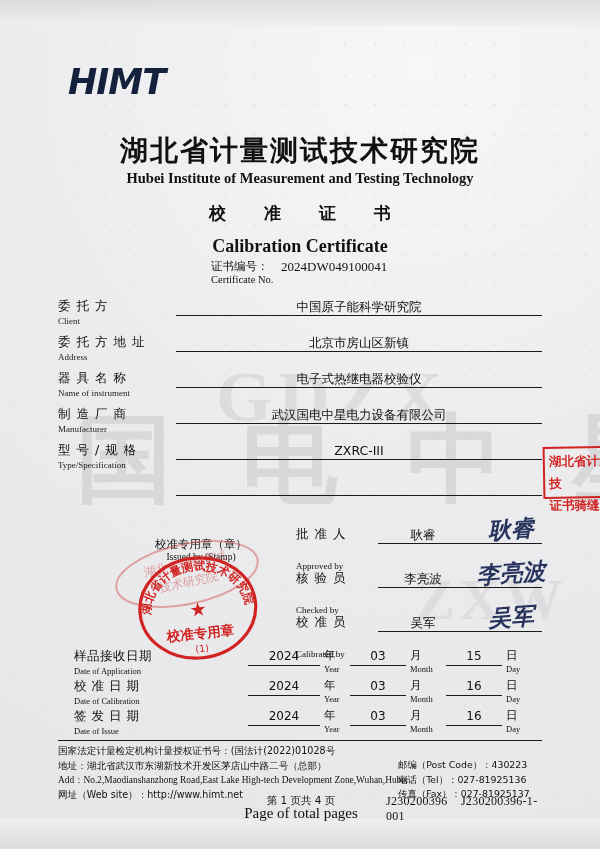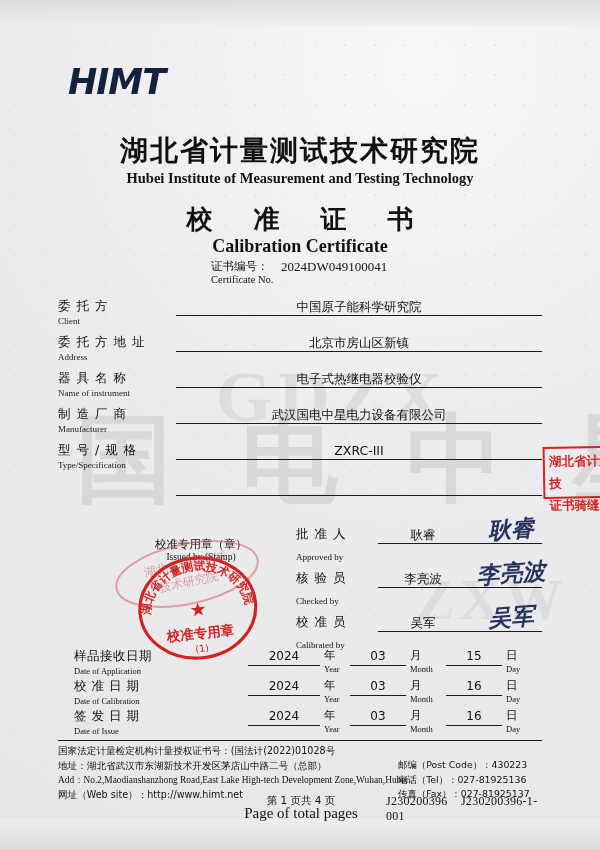--- a/index.html
+++ b/index.html
@@ -54,21 +54,21 @@
     font-size:28px;font-weight:bold;color:#111;letter-spacing:2px;
   }
   .t-en{
     position:absolute;left:0;top:144px;width:508px;text-align:center;
     font-family:"Liberation Serif", serif;
     font-size:14.5px;font-weight:bold;color:#111;
   }
   .t-cert-cn{
     position:absolute;left:0;top:176px;width:508px;text-align:center;
     font-family:"DejaVu Sans", sans-serif;
-    font-size:26px;font-weight:bold;color:#111;letter-spacing:16px;
+    font-size:17px;font-weight:bold;color:#111;letter-spacing:16px;
     text-indent:16px;
   }
   .t-cert-en{
     position:absolute;left:0;top:210px;width:508px;text-align:center;
     font-family:"Liberation Serif", serif;
     font-size:18px;font-weight:bold;color:#111;
   }
 
   
   .certno-label{
@@ -101,21 +101,21 @@
     font-family:"DejaVu Sans", sans-serif;font-size:12.5px;color:#111;
   }
 
   
   .srow{position:absolute;left:250px;width:250px;height:34px;}
   .srow .lab{
     position:absolute;left:0;top:0;width:76px;
     font-family:"DejaVu Sans", sans-serif;font-size:12.5px;color:#111;letter-spacing:1px;
   }
   .srow .lab .en{
-    display:block;font-family:"Liberation Serif", serif;font-size:9px;letter-spacing:0;margin-top:9px;
+    display:block;font-family:"Liberation Serif", serif;font-size:9px;letter-spacing:0;margin-top:18px;
   }
   .srow .line{position:absolute;left:82px;top:17px;width:164px;border-bottom:1px solid #1a1a1a;}
   .srow .val{
     position:absolute;left:82px;top:1px;width:90px;text-align:center;
     font-family:"DejaVu Sans", sans-serif;font-size:12.5px;color:#111;
   }
   .srow .sign{
     position:absolute;left:160px;top:-12px;width:110px;text-align:center;
     font-family:"DejaVu Serif", serif;font-size:23px;color:#12204d;
     font-style:italic;font-weight:bold;

